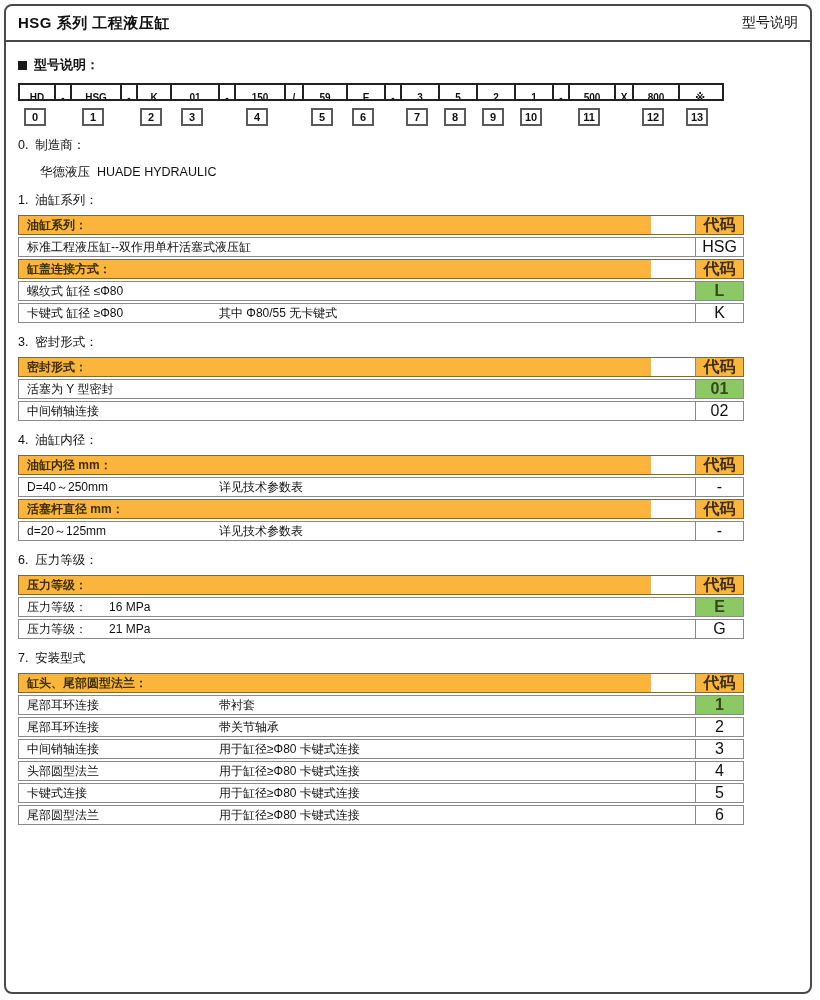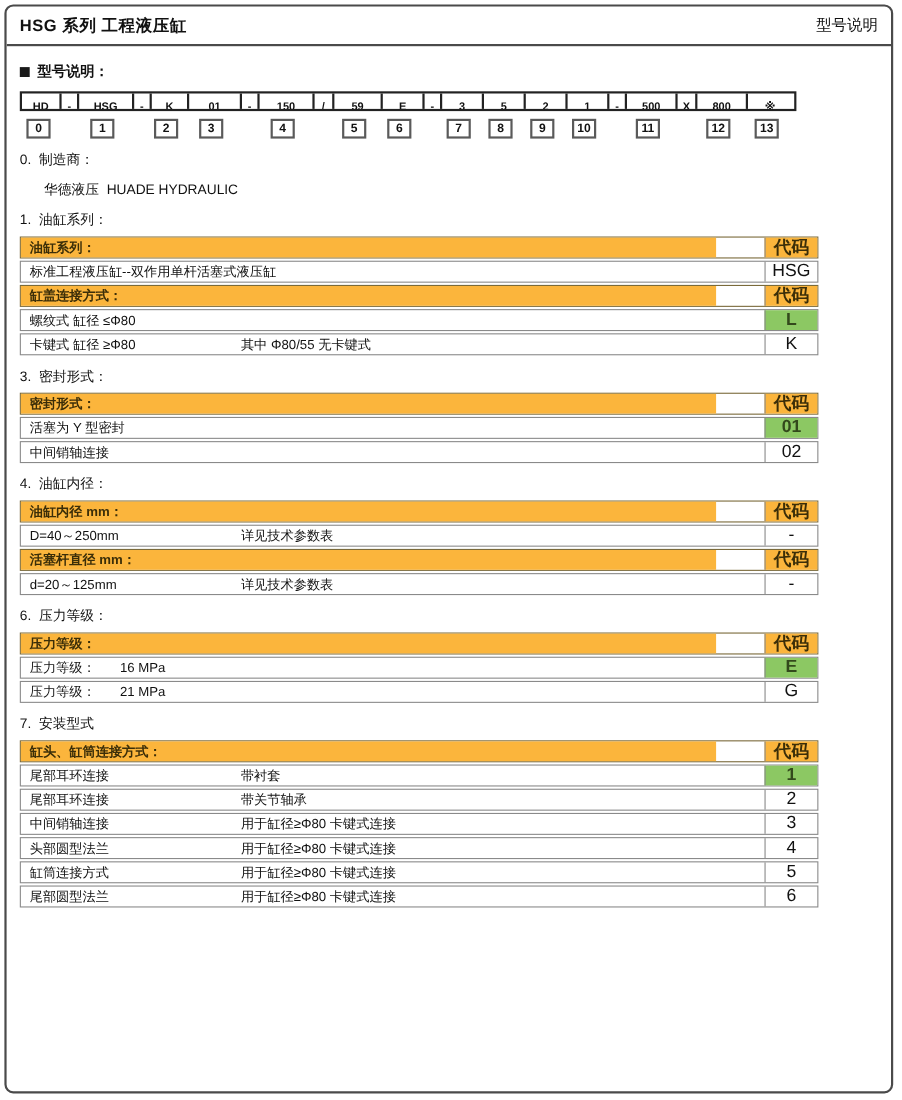--- a/index.html
+++ b/index.html
@@ -258,21 +258,21 @@
                 <span class="c2">21 MPa</span>
               </div>
               <div class="cell-code">G</div>
             </div>
           </div>
         </div>
         <div>
           <div class="section-heading">7.  安装型式</div>
           <div class="tbl">
             <div class="trow head">
-              <div class="cell-main">缸头、缸筒连接方式：</div>
+              <div class="cell-main">缸头、尾部圆型法兰：</div>
               <div class="cell-code">代码</div>
             </div>
             <div class="trow">
               <div class="cell-main">
                 <span class="c1">尾部耳环连接</span>
                 <span class="c2">带衬套</span>
               </div>
               <div class="cell-code green">1</div>
             </div>
             <div class="trow">
@@ -291,21 +291,21 @@
             </div>
             <div class="trow">
               <div class="cell-main">
                 <span class="c1">头部圆型法兰</span>
                 <span class="c2">用于缸径≥Φ80 卡键式连接</span>
               </div>
               <div class="cell-code">4</div>
             </div>
             <div class="trow">
               <div class="cell-main">
-                <span class="c1">缸筒连接方式</span>
+                <span class="c1">卡键式连接</span>
                 <span class="c2">用于缸径≥Φ80 卡键式连接</span>
               </div>
               <div class="cell-code">5</div>
             </div>
             <div class="trow">
               <div class="cell-main">
                 <span class="c1">尾部圆型法兰</span>
                 <span class="c2">用于缸径≥Φ80 卡键式连接</span>
               </div>
               <div class="cell-code">6</div>

